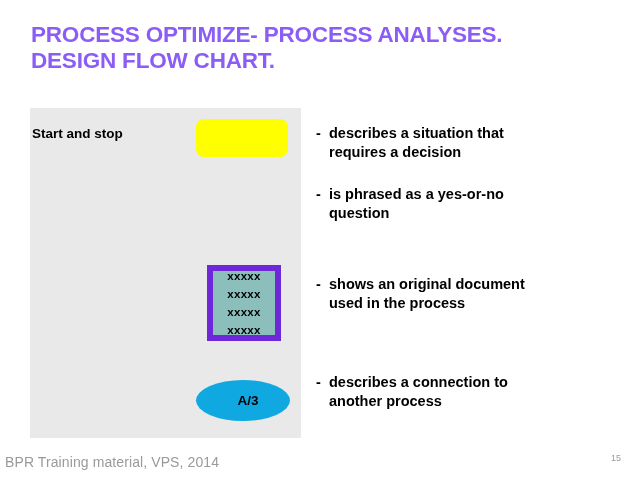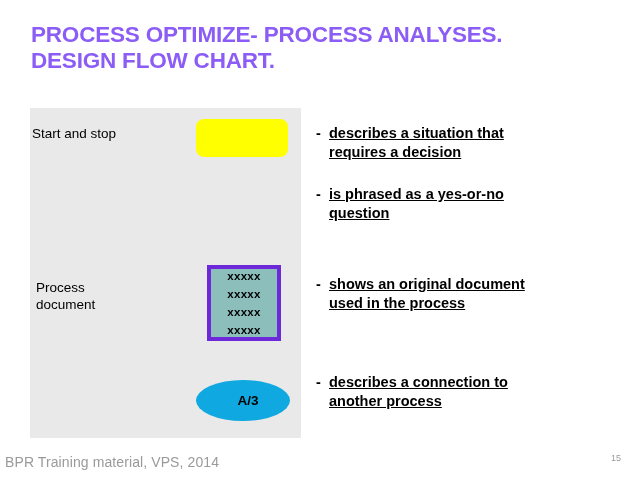--- a/index.html
+++ b/index.html
@@ -56,21 +56,21 @@
   }
   .row-start  { top: 0px;   height: 60px; }
   .row-decision { top: 59px; height: 96px; }
   .row-document { top: 155px; height: 110px; }
   .row-connection { top: 265px; height: 65px; }
 
   .legend-label {
     position: absolute;
     color: #000000;
     font-size: 13.5px;
-    font-weight: normal;
+    font-weight: bold;
     line-height: 17px;
     white-space: pre-line;
   }
   .row-start .legend-label      { left: 2px;  top: 17px; }
   .row-decision .legend-label   { left: 5px;  top: 39px; }
   .row-document .legend-label   { left: 6px;  top: 16px; }
   .row-connection .legend-label { left: 6px;  top: 13px; }
 
   
   .shape-startstop {
@@ -92,21 +92,21 @@
   }
   .shape-decision svg { display: block; }
 
   .shape-document {
     position: absolute;
     left: 177px;
     top: 2px;
     width: 74px;
     height: 76px;
     background: #8cbfbc;
-    border: 4px solid #6d28d9;
+    border: 6px solid #6d28d9;
     box-sizing: border-box;
     display: flex;
     flex-direction: column;
     align-items: center;
     justify-content: center;
     gap: 2px;
   }
   .doc-line {
     color: #000000;
     font-size: 11.5px;
@@ -149,21 +149,20 @@
     font-size: 14.5px;
     font-weight: bold;
     line-height: 19px;
   }
   .bullet .dash {
     width: 13px;
     flex: 0 0 13px;
   }
   .bullet .btext {
     white-space: pre-line;
-    text-decoration: underline;
   }
   .bullet-1 { top: 0px; }
   .bullet-2 { top: 61px; }
   .bullet-3 { top: 151px; }
   .bullet-4 { top: 249px; }
 
   
   .footer-text {
     position: absolute;
     left: 5px;
@@ -192,22 +191,20 @@
 
   <div class="legend-panel">
 
     <div class="legend-row row-start">
       <div class="legend-label">Start and stop</div>
       <div class="shape-startstop"></div>
     </div>
 
 
     <div class="legend-row row-document">
-      <div class="legend-label">Process
-document</div>
       <div class="shape-document">
         <span class="doc-line">xxxxx</span>
         <span class="doc-line">xxxxx</span>
         <span class="doc-line">xxxxx</span>
         <span class="doc-line">xxxxx</span>
       </div>
     </div>
 
     <div class="legend-row row-connection">
       <div class="shape-connection">

